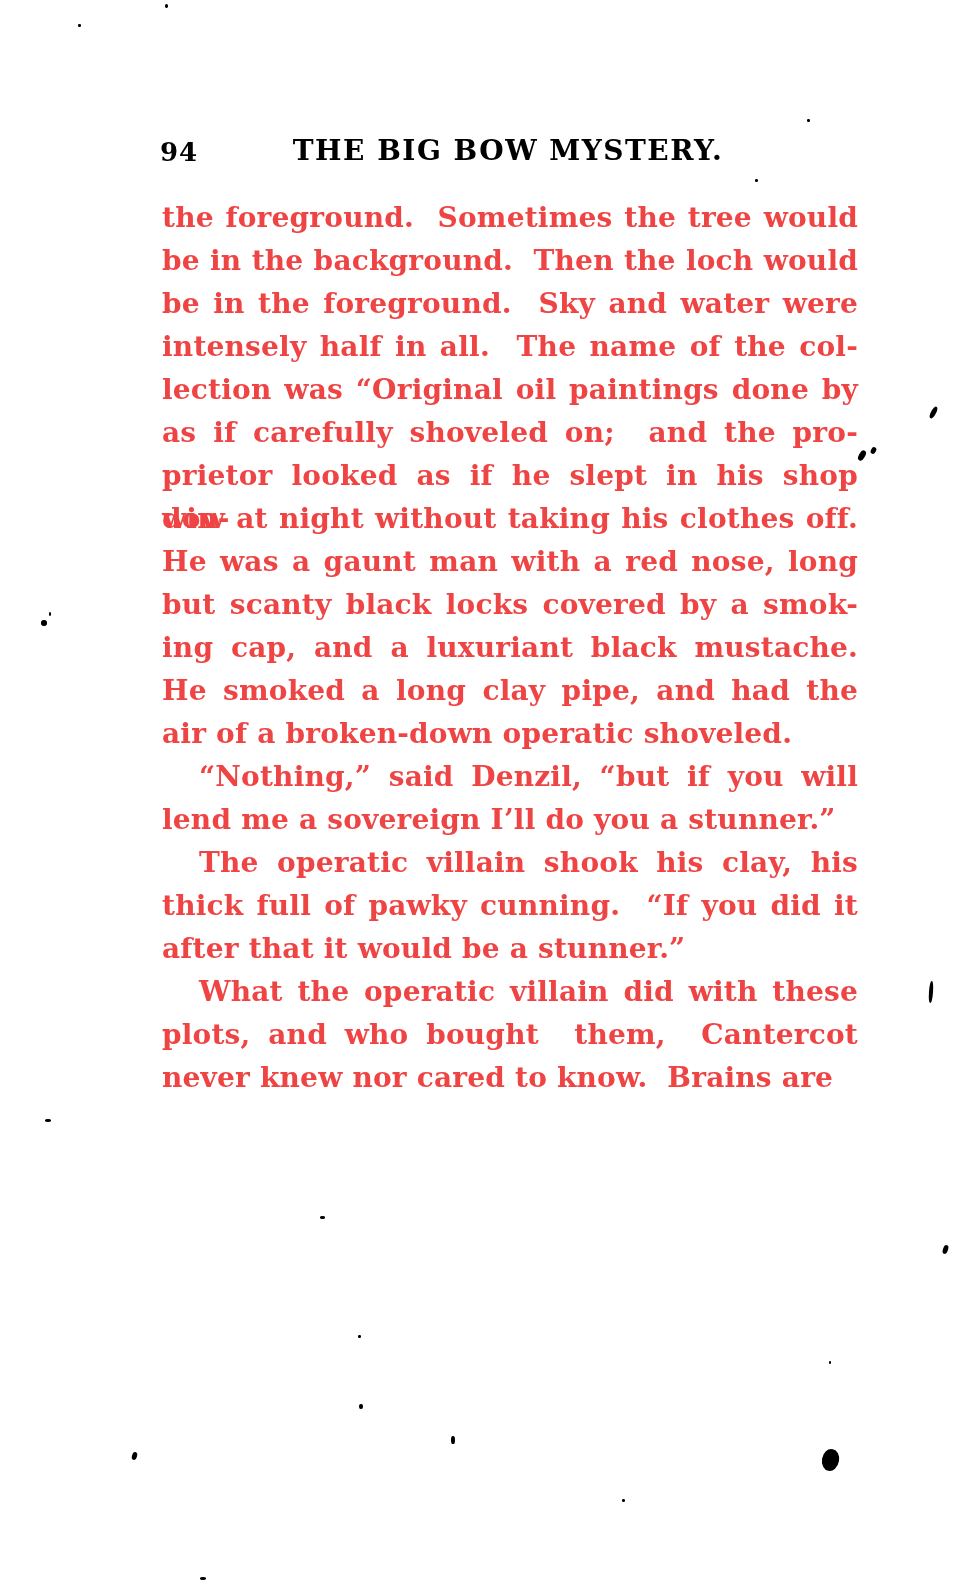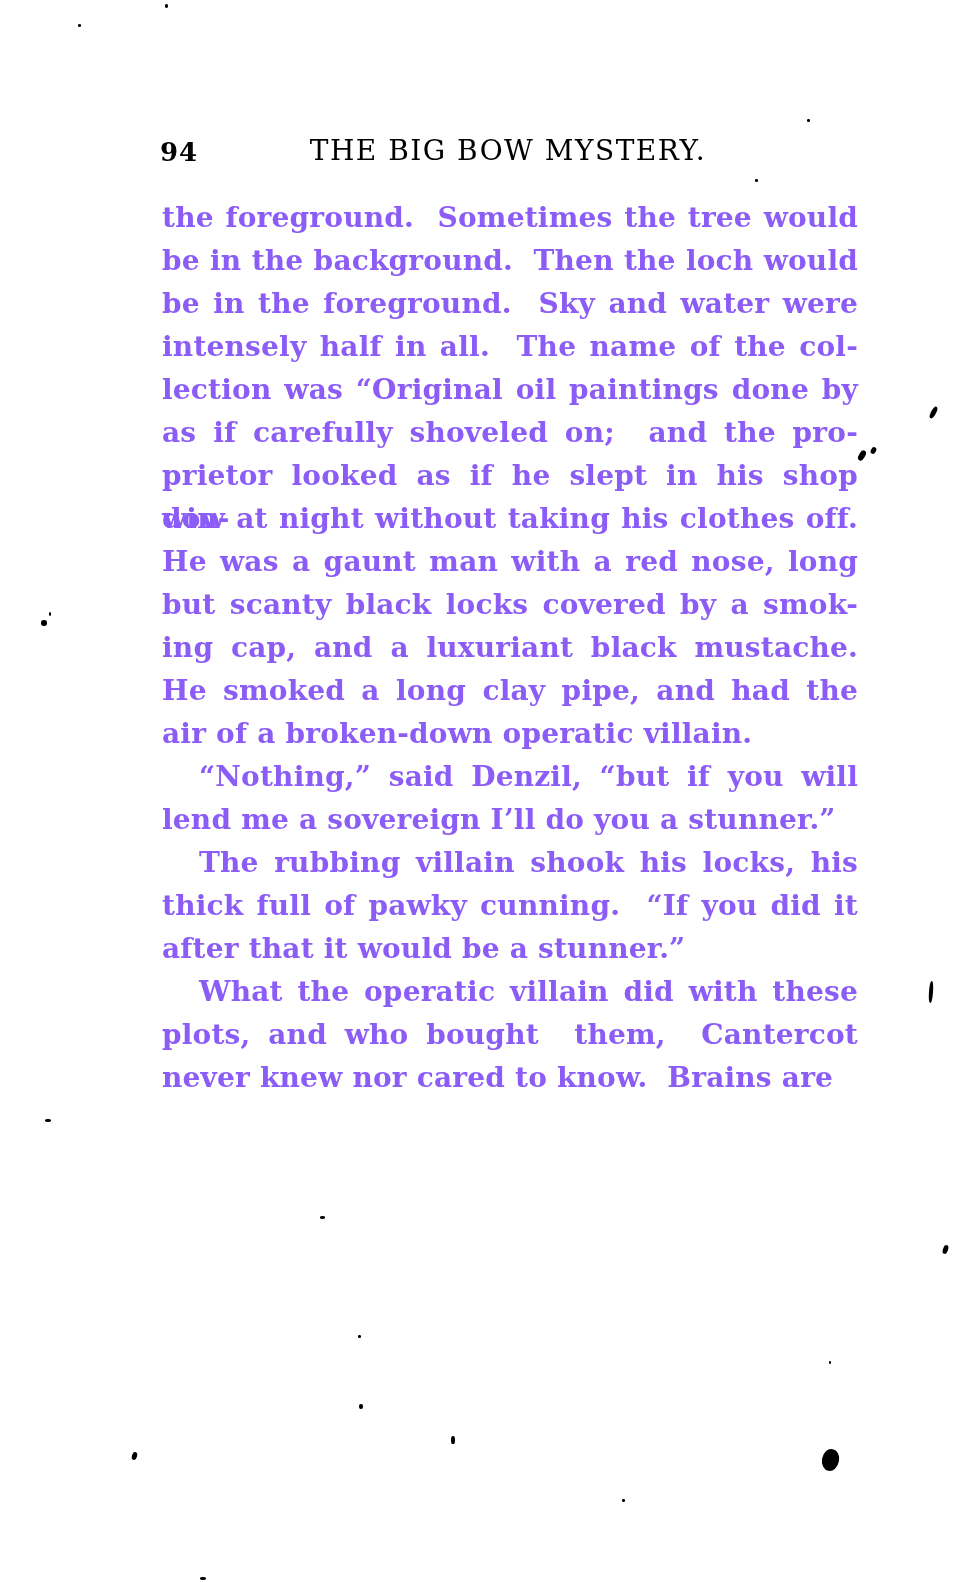--- a/index.html
+++ b/index.html
@@ -32,33 +32,33 @@
     position: absolute;
     left: 0px;
     top: 3px;
     font-size: 26px;
     font-weight: 700;
     letter-spacing: 1px;
   }
   .running-title {
     text-align: center;
     font-size: 28px;
-    font-weight: 400;
+    font-weight: 700;
     letter-spacing: 1.5px;
     white-space: nowrap;
   }
   .body-text {
     position: absolute;
     left: 162px;
     top: 196px;
     width: 696px;
     font-size: 28px;
     font-weight: 700;
     letter-spacing: 0.2px;
-    color: #8b5cf6;
+    color: #ef4444;
   }
   .paragraph { margin: 0; }
   .line {
     height: 43px;
     line-height: 43px;
     text-align: justify;
     text-align-last: justify;
     white-space: pre-wrap;
     overflow: visible;
   }
@@ -93,28 +93,28 @@
         <div class="line">be in the foreground.  Sky and water were</div>
         <div class="line">intensely half in all.  The name of the col-</div>
         <div class="line">lection was “Original oil paintings done by</div>
         <div class="line">as if carefully shoveled on;  and the pro-</div>
         <div class="line">prietor looked as if he slept in his shop win-</div>
         <div class="line">dow at night without taking his clothes off.</div>
         <div class="line">He was a gaunt man with a red nose, long</div>
         <div class="line">but scanty black locks covered by a smok-</div>
         <div class="line">ing cap, and a luxuriant black mustache.</div>
         <div class="line">He smoked a long clay pipe, and had the</div>
-        <div class="line para-end">air of a broken-down operatic villain.</div>
+        <div class="line para-end">air of a broken-down operatic shoveled.</div>
       </div>
       <div class="paragraph">
         <div class="line indent">“Nothing,” said Denzil, “but if you will</div>
         <div class="line para-end">lend me a sovereign I’ll do you a stunner.”</div>
       </div>
       <div class="paragraph">
-        <div class="line indent">The rubbing villain shook his locks, his</div>
+        <div class="line indent">The operatic villain shook his clay, his</div>
         <div class="line">thick full of pawky cunning.  “If you did it</div>
         <div class="line para-end">after that it would be a stunner.”</div>
       </div>
       <div class="paragraph">
         <div class="line indent">What the operatic villain did with these</div>
         <div class="line">plots, and who bought  them,  Cantercot</div>
         <div class="line para-end">never knew nor cared to know.  Brains are</div>
       </div>
     </div>
 

